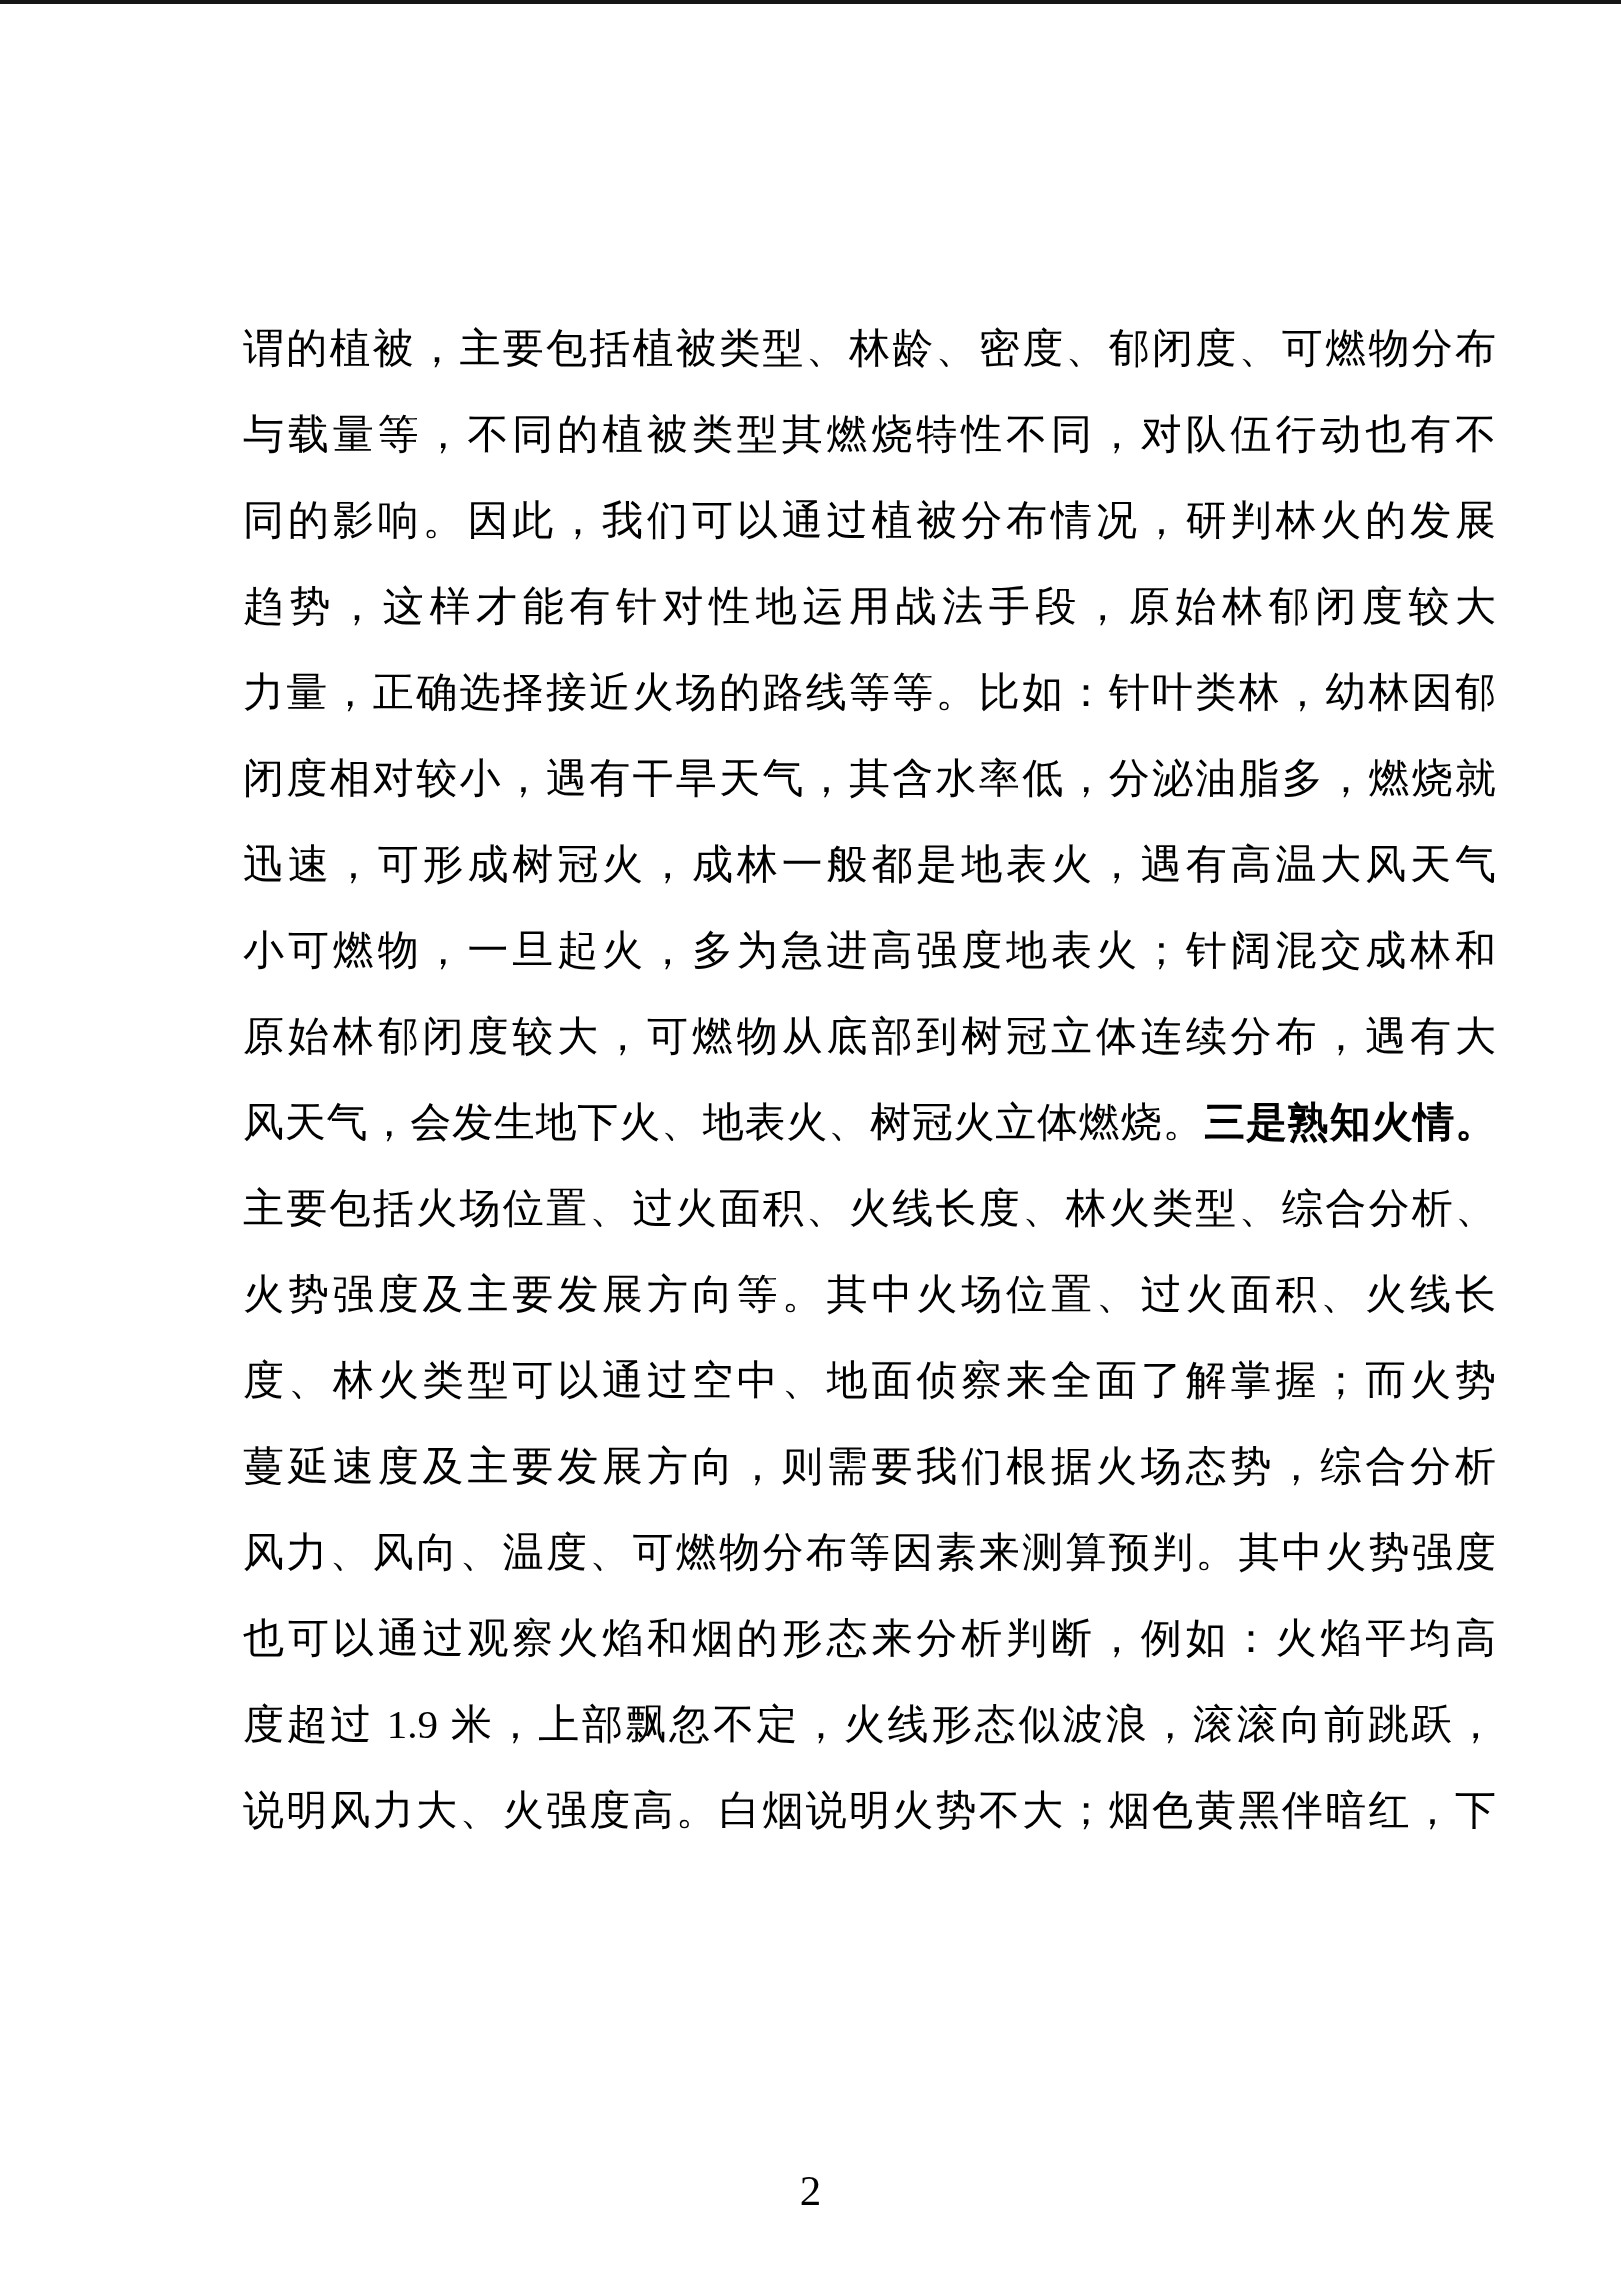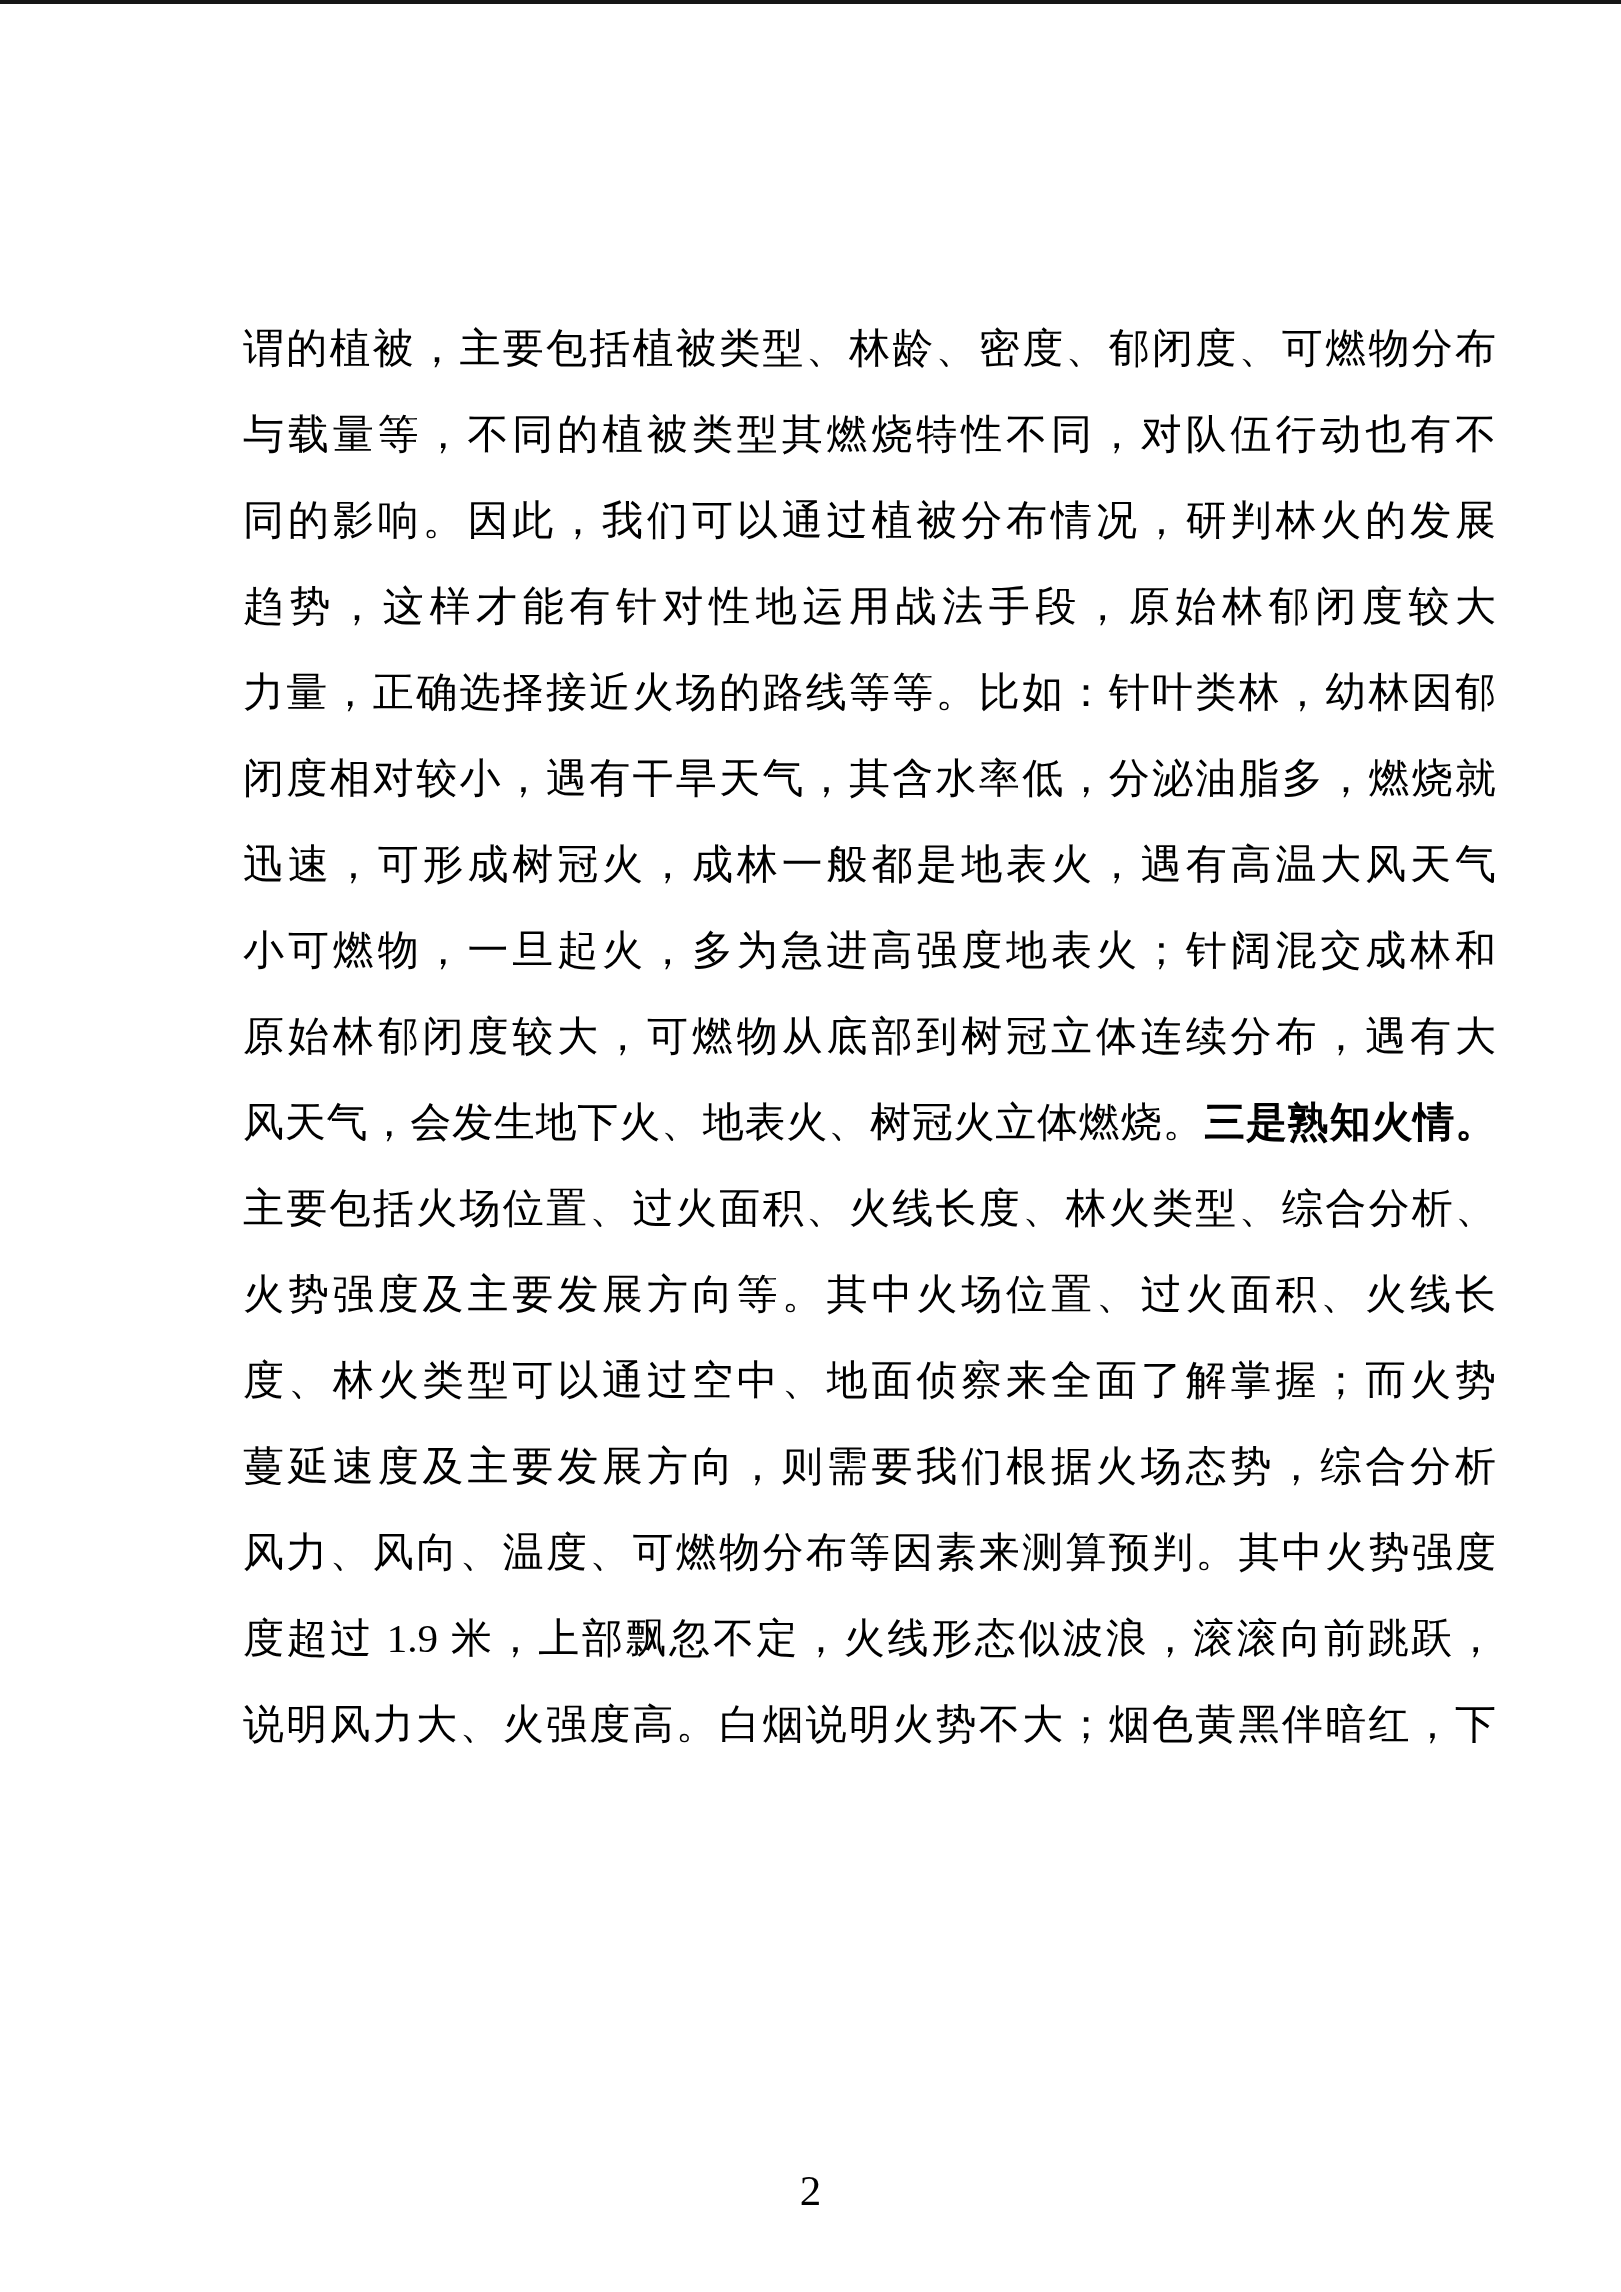--- a/index.html
+++ b/index.html
@@ -77,18 +77,19 @@
       <div class="line"><span class="seg">闭度相对较小，遇有干旱天气，其含水率低，分泌油脂多，燃烧就</span></div>
       <div class="line"><span class="seg">迅速，可形成树冠火，成林一般都是地表火，遇有高温大风天气</span></div>
       <div class="line"><span class="seg">小可燃物，一旦起火，多为急进高强度地表火；针阔混交成林和</span></div>
       <div class="line"><span class="seg">原始林郁闭度较大，可燃物从底部到树冠立体连续分布，遇有大</span></div>
       <div class="line"><span class="seg">风天气，会发生地下火、地表火、树冠火立体燃烧。</span><span class="seg bold">三是熟知火情。</span></div>
       <div class="line"><span class="seg">主要包括火场位置、过火面积、火线长度、林火类型、综合分析、</span></div>
       <div class="line"><span class="seg">火势强度及主要发展方向等。其中火场位置、过火面积、火线长</span></div>
       <div class="line"><span class="seg">度、林火类型可以通过空中、地面侦察来全面了解掌握；而火势</span></div>
       <div class="line"><span class="seg">蔓延速度及主要发展方向，则需要我们根据火场态势，综合分析</span></div>
       <div class="line"><span class="seg">风力、风向、温度、可燃物分布等因素来测算预判。其中火势强度</span></div>
+      <div class="line"><span class="seg">也可以通过观察火焰和烟的形态来分析判断，例如：火焰平均高</span></div>
       <div class="line"><span class="seg">度超过 1.9 米，上部飘忽不定，火线形态似波浪，滚滚向前跳跃，</span></div>
       <div class="line"><span class="seg">说明风力大、火强度高。白烟说明火势不大；烟色黄黑伴暗红，下</span></div>
     </div>
   <div class="page-number">2</div>
 </div>
 
 
 </body></html>

